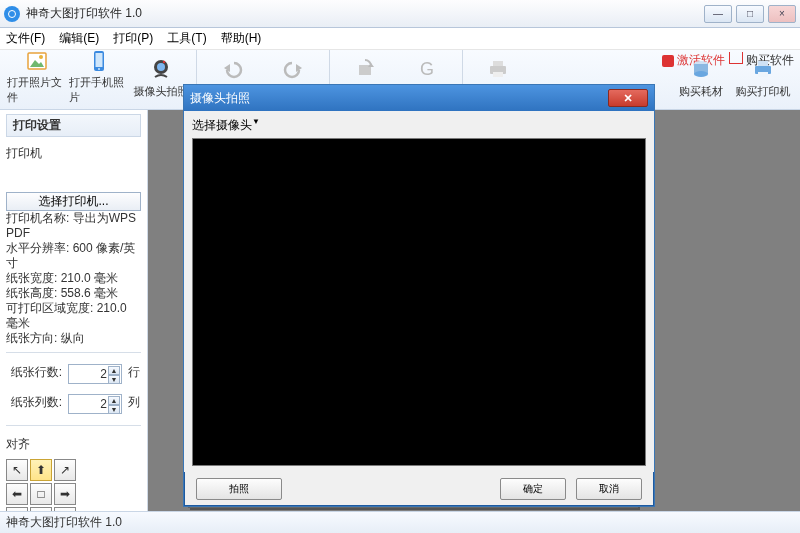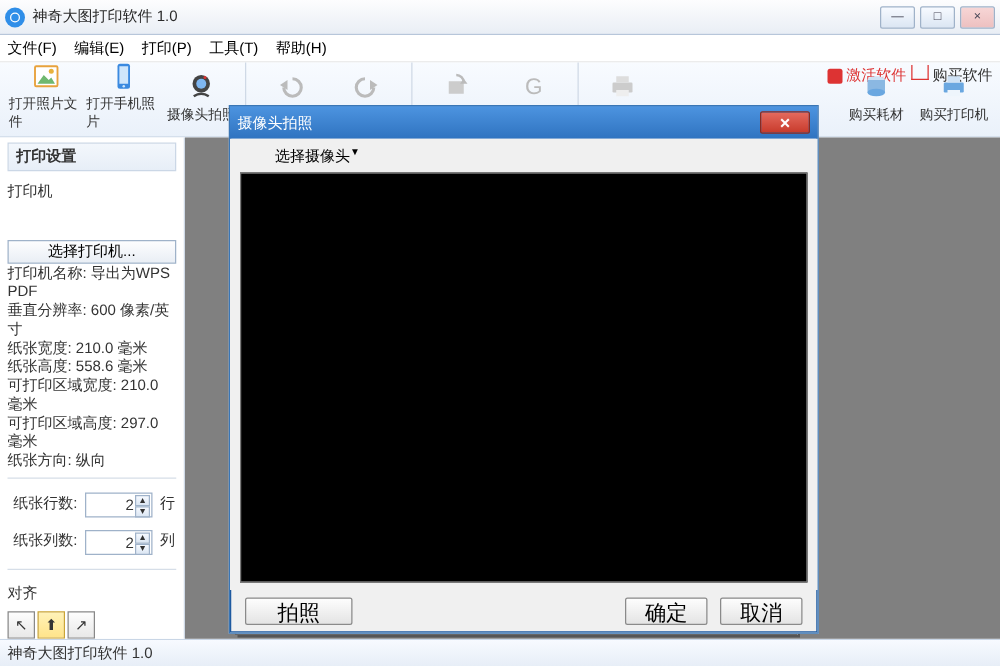--- a/index.html
+++ b/index.html
@@ -40,26 +40,26 @@
 .aligngrid .cell.sel { background:linear-gradient(#fff2b8,#ffe48a); border-color:#caa435;}
 .canvas { flex:1; background:#808080; position:relative; }
 .pageghost { position:absolute; left:40px; top:300px; width:450px; height:98px; background:#fff; border:1px solid #666; box-shadow:2px 2px 0 #555;}
 .pageghost .dash { position:absolute; left:0; right:0; top:50%; border-top:1px dashed #777; }
 .modal-scrim { position:absolute; inset:0; }
 .dialog { position:absolute; left:183px; top:84px; width:472px; height:423px; background:#f0f0f0; border:1px solid #3a76b5; box-shadow:0 0 0 1px #1e5aa0 inset; display:flex; flex-direction:column;}
 .dlg-title { height:26px; background:linear-gradient(#4d94e0,#2f73c0); color:#fff; font-size:12px; display:flex; align-items:center; padding:0 6px;}
 .dlg-title .spacer{flex:1;}
 .dlg-close { width:40px; height:18px; background:linear-gradient(#e46a5e,#c83b2c); border:1px solid #8a2a20; border-radius:2px; display:flex; align-items:center; justify-content:center; color:#fff; font-size:11px; font-weight:bold;}
 .dlg-body { flex:1; background:#f0f0f0; padding:6px 8px; display:flex; flex-direction:column;}
-.cam-select { font-size:12px; display:flex; gap:0; margin-bottom:4px;margin-left:28px;}
+.cam-select { font-size:12px; display:flex; gap:0; margin-bottom:4px;}
 .cam-select .tri { font-size:8px;}
 .cam-view { flex:1; background:#000; border:1px solid #7a7a7a;}
 .dlg-buttons { height:34px; display:flex; align-items:center; justify-content:center; gap:10px; padding:0 12px;}
 .dlg-buttons .gap { flex:1;}
-.dbtn { min-width:66px; height:22px; border:1px solid #8a8a8a; background:linear-gradient(#fdfdfd,#e4e4e4); font-size:17px; border-radius:2px;}
+.dbtn { min-width:66px; height:22px; border:1px solid #8a8a8a; background:linear-gradient(#fdfdfd,#e4e4e4); font-size:10px; border-radius:2px;}
 .dbtn.wide{min-width:86px;}
 .statusbar { height:22px; background:linear-gradient(#f7faff,#e7eef7); border-top:1px solid #c9d6e6; font-size:12px; display:flex; align-items:center; padding:0 6px; color:#333;}
 </style>
 </head>
 <body>
 
 <div class="titlebar">
   <div class="logo"></div>
   <span>神奇大图打印软件 1.0</span>
   <div class="spacer"></div>
@@ -196,25 +196,24 @@
   </div>
 </div>
 
 <div class="body">
   <div class="sidebar">
     <div class="panel-title">打印设置</div>
     <div class="subhead">打印机</div>
     <button class="widebtn">选择打印机...</button>
     <div style="height:6px"></div>
     <div class="info-line">打印机名称:  导出为WPS PDF</div>
-    <div class="info-line">垂直分辨率:  600 像素/英寸</div>
+    <div class="info-line">水平分辨率:  600 像素/英寸</div>
     <div class="info-line">纸张宽度:  210.0 毫米</div>
     <div class="info-line">纸张高度:  558.6 毫米</div>
     <div class="info-line">可打印区域宽度:  210.0 毫米</div>
-    <div class="info-line">可打印区域高度:  297.0 毫米</div>
     <div class="info-line">纸张方向:  纵向</div>
     <div class="hr"></div>
     <div style="flex:1"></div>
     <div class="numrow">
       <span class="lab">纸张行数:</span>
       <div class="spin">
           <span>2</span>
           <div class="arrows">
             <div>▲</div>
             <div>▼</div>

